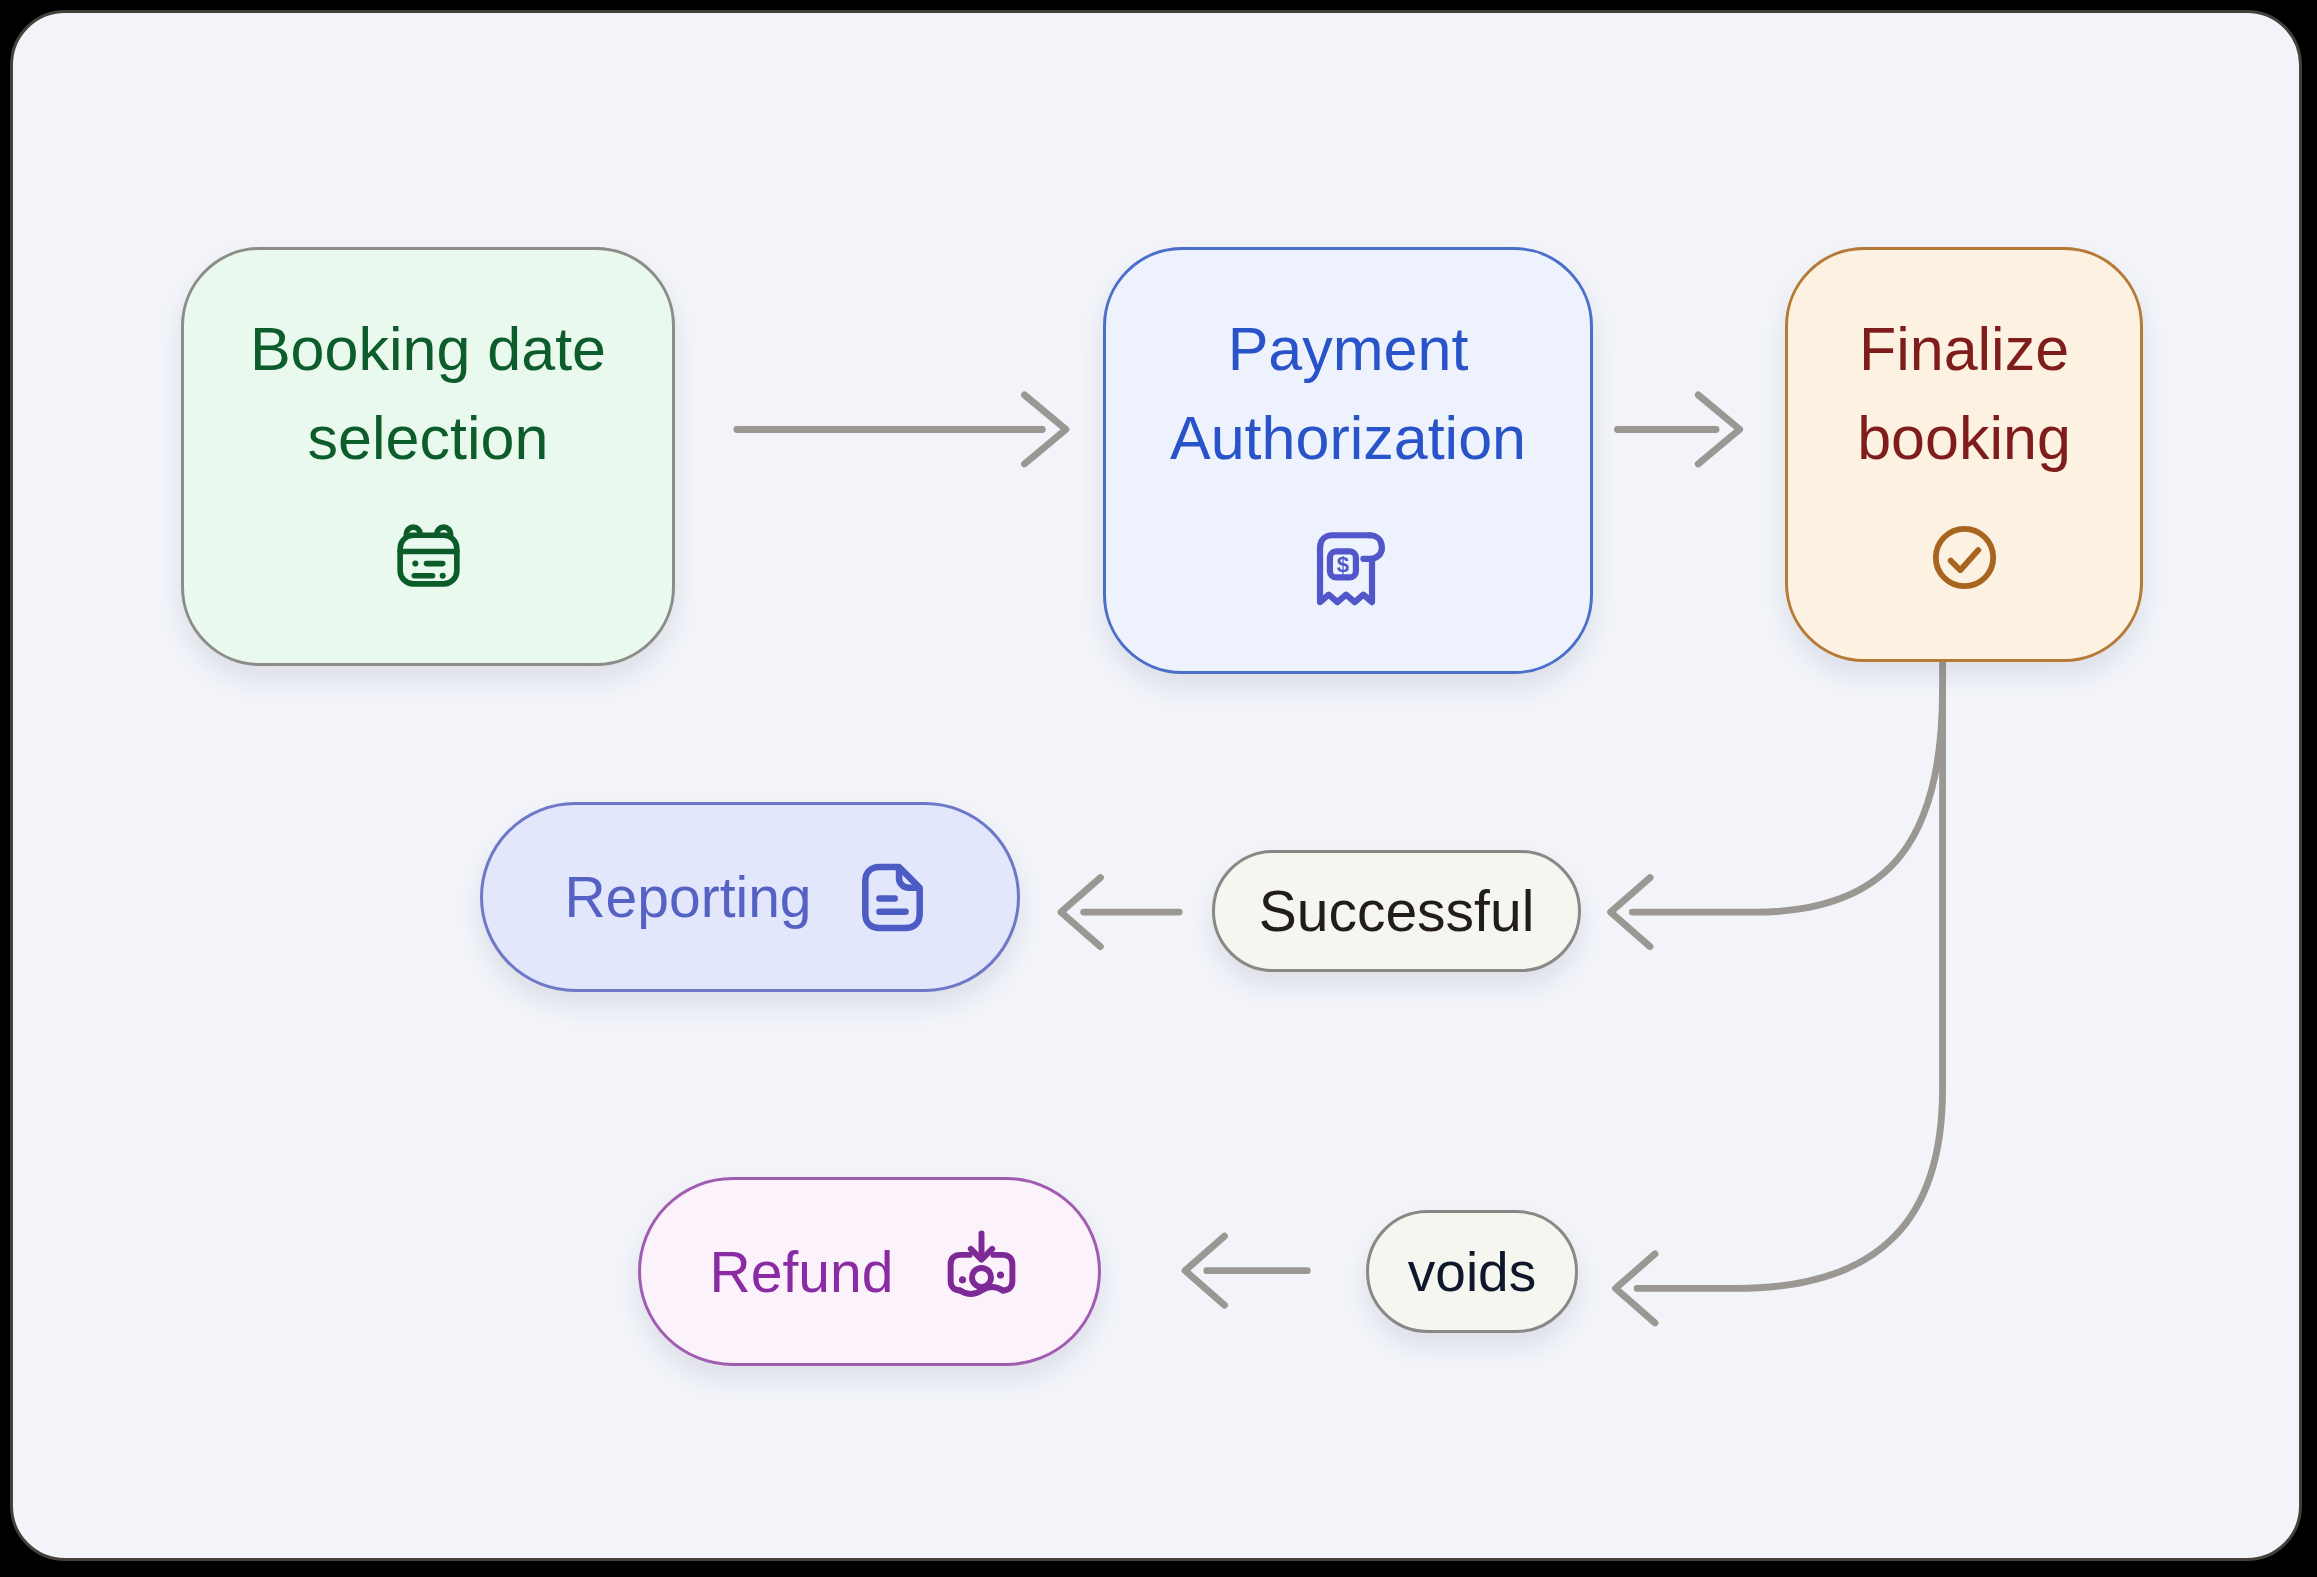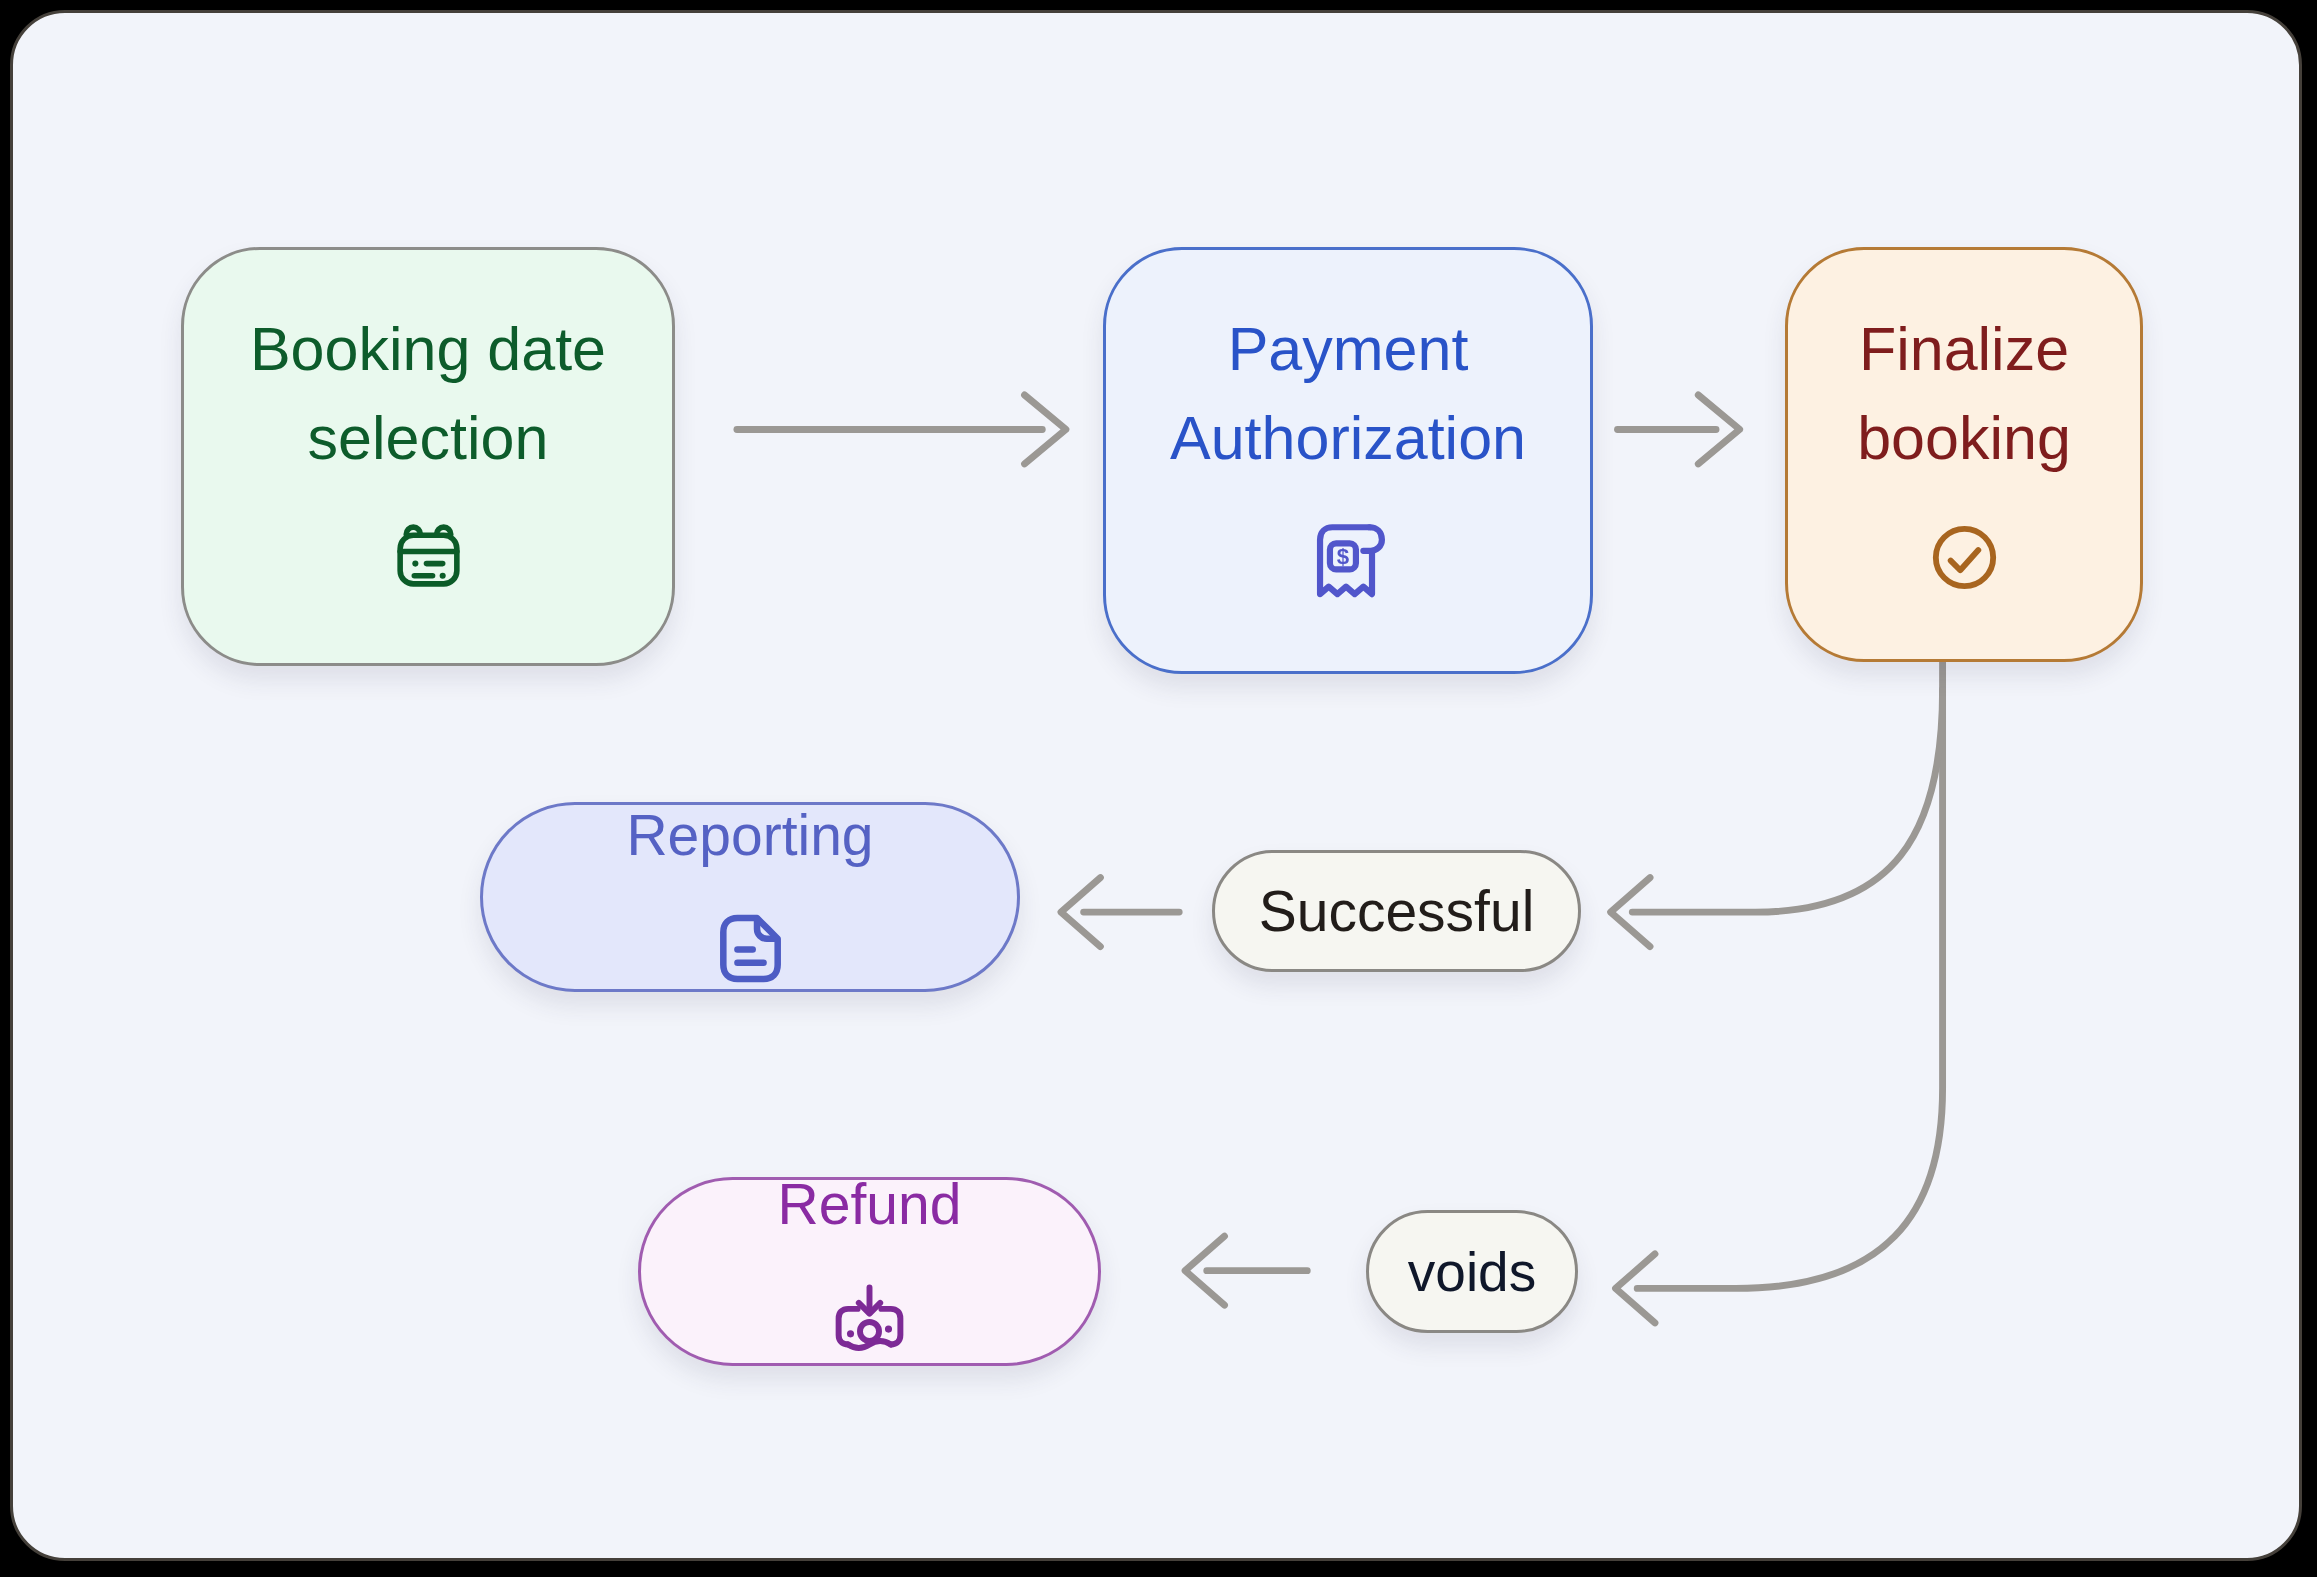--- a/index.html
+++ b/index.html
@@ -10,28 +10,28 @@
   .connectors{position:absolute;left:0;top:0;pointer-events:none;}
   .connectors path{fill:none;stroke:#9b9894;stroke-width:7;stroke-linecap:round;stroke-linejoin:round;}
 
   .node{position:absolute;display:flex;flex-direction:column;align-items:center;
         box-sizing:border-box;border-style:solid;
         box-shadow:0 13.8px 23.6px rgba(45,45,80,0.10);}
   .big{border-radius:79px;border-width:3px;padding-top:55px;margin-top:28px;}
   .big .label{font-size:61px;line-height:89px;text-align:center;}
   .big .iconwrap{margin-top:31.5px;}
 
-  .pill{flex-direction:column;justify-content:center;align-items:center;border-radius:984px;border-width:3px;}
+  .pill{flex-direction:row;justify-content:center;align-items:center;border-radius:984px;border-width:3px;}
   .pill .label{font-size:57px;}
   .tag{flex-direction:row;justify-content:center;align-items:center;border-radius:984px;border-width:3.9px;}
 
   
   .booking   {left:181px; top:219px; width:494px; height:419px; background:#e9f9ee; border-color:#8c8c89; color:#0d5c2b;}
   .booking .label{width:414px;}
-  .payment   {left:1103px;top:219px; width:490px; height:427px; background:#edf2fc; border-color:#4a6fca; color:#2953c8;}
+  .payment   {left:1103px;top:219px; width:490px; height:427px; background:#edf2fc; border-color:#4a6fca; color:#2953c8;gap:8px;}
   .payment .label{width:433px;}
   .payment .iconwrap{margin-top:21.7px;color:#5156cb;}
   .finalize  {left:1785px;top:219px; width:358px; height:415px; background:#fdf1e2; border-color:#b57a35; color:#7f1d1d;}
   .finalize .label{width:286px;}
   .reporting {left:480px; top:802px; width:540px; height:190px; background:#e3e7fb; border-color:#6d79c8; color:#5562c4; gap:37px;}
   .successful{left:1212px;top:850px; width:369px; height:122px; background:#f6f6f1; border-color:#8a8884; color:#221d1a;}
   .successful .label{font-size:57px;}
   .voids     {left:1366px;top:1210px;width:212px; height:123px; background:#f6f6f1; border-color:#8a8884; color:#0f172a;}
   .voids .label{font-size:55px;}
   .refund    {left:638px; top:1177px;width:463px; height:189px; background:#fbf2fb; border-color:#a05cb0; color:#8a2ba3; gap:41px;}

